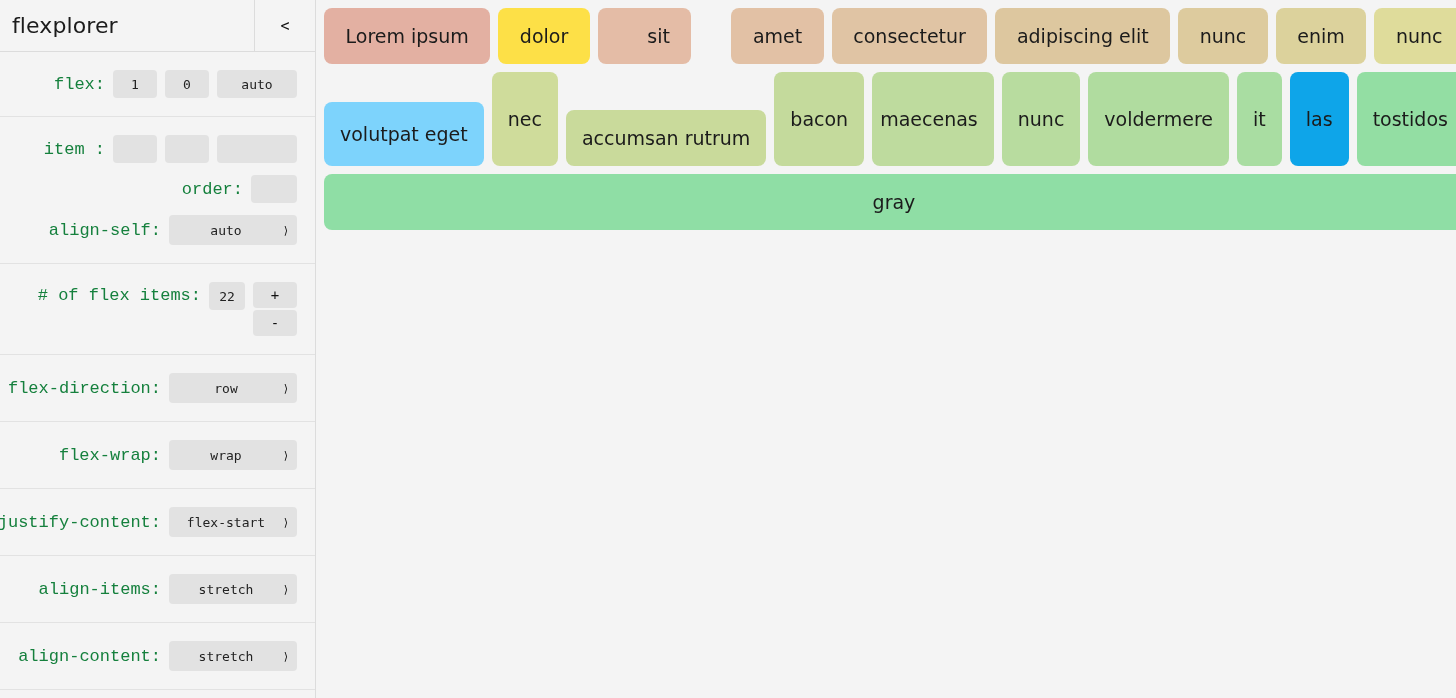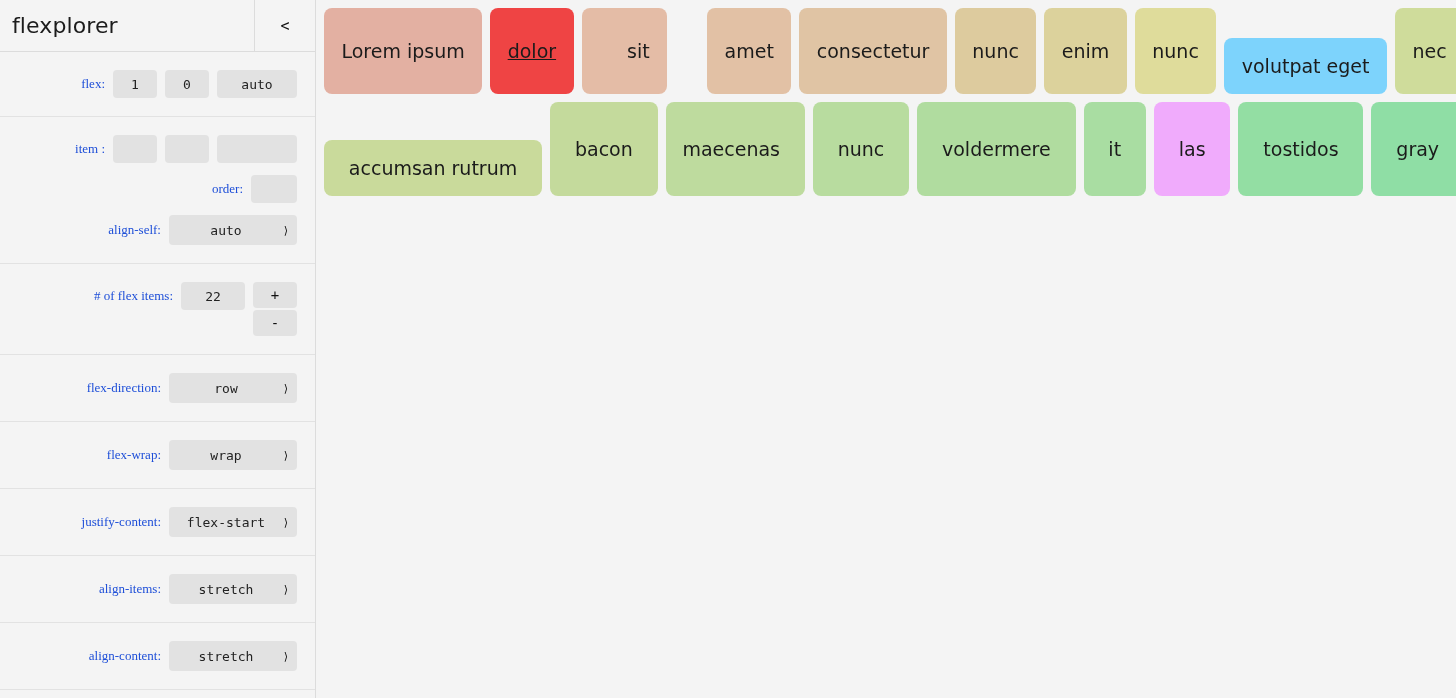--- a/index.html
+++ b/index.html
@@ -43,22 +43,22 @@
   .sb-section {
     border-bottom: 1px solid #e2e2e2;
     padding: 12px 0;
   }
   .ctl-row {
     display: flex; align-items: center; justify-content: flex-end;
     padding: 6px 18px 6px 10px;
     gap: 8px;
   }
   .ctl-label {
-    font-family: Liberation Serif, serif;
-    font-size: 13px; color: #1d4ed8;
+    font-family: Liberation Mono, monospace;
+    font-size: 17px; color: #15803d;
     text-align: right; white-space: nowrap;
   }
   .ctl-input {
     background: #e2e2e2;
     border: none; border-radius: 4px;
     height: 28px;
     font-family: "DejaVu Sans Mono", monospace;
     font-size: 13px; color: #222;
     text-align: center;
     outline: none;
@@ -167,21 +167,21 @@
         <span class="select-wrap">
           <select class="ctl-select"><option value="auto">auto</option><option value="flex-start">flex-start</option><option value="flex-end">flex-end</option><option value="center">center</option><option value="baseline">baseline</option><option value="stretch">stretch</option></select>
           <span class="chev">⟩</span>
         </span>
       </div>
     </div>
 
     <div class="sb-section">
       <div class="stepper-row">
         <span class="ctl-label" style="line-height:28px"># of flex items:</span>
-        <input class="ctl-input" style="width: 64px;" value="22">
+        <input class="ctl-input" style="width: 36px;" value="22">
         <span class="stepper-btns">
           <button class="stepper-btn">+</button>
           <button class="stepper-btn">-</button>
         </span>
       </div>
     </div>
 
     <div class="sb-section">
       <div class="ctl-row">
         <span class="ctl-label">flex-direction:</span>
@@ -232,32 +232,35 @@
       </div>
     </div>
 
   </aside>
 
   <main class="main">
     <div class="flex-container" id="flex-container">
         <div class="flex-item" style="background: rgb(227, 176, 162);">
           <span>Lorem ipsum</span>
         </div>
-        <div class="flex-item" style="background: #ef4444; text-decoration: underline;">
+        <div class="flex-item" style="background: #fde047;">
           <span>dolor</span>
         </div>
         <div class="flex-item" style="background: rgb(228, 188, 166); padding-left: 44px;">
           <span>sit</span>
         </div>
         <div class="flex-item" style="background: rgb(226, 193, 165); margin-left: 32px;">
           <span>amet</span>
         </div>
         <div class="flex-item" style="background: rgb(224, 196, 164);">
           <span>consectetur</span>
         </div>
+        <div class="flex-item" style="background: rgb(221, 199, 159);">
+          <span>adipiscing elit</span>
+        </div>
         <div class="flex-item" style="background: rgb(221, 203, 158);">
           <span>nunc</span>
         </div>
         <div class="flex-item" style="background: rgb(220, 210, 156);">
           <span>enim</span>
         </div>
         <div class="flex-item" style="background: rgb(223, 220, 155);">
           <span>nunc</span>
         </div>
         <div class="flex-item" style="background: #7dd3fc; margin-top: 30px;">
@@ -277,21 +280,21 @@
         </div>
         <div class="flex-item" style="background: rgb(184, 220, 159);">
           <span>nunc</span>
         </div>
         <div class="flex-item" style="background: rgb(176, 220, 159);">
           <span>voldermere</span>
         </div>
         <div class="flex-item" style="background: rgb(169, 221, 162);">
           <span>it</span>
         </div>
-        <div class="flex-item" style="background: #f0abfc;">
+        <div class="flex-item" style="background: #0ea5e9;">
           <span>las</span>
         </div>
         <div class="flex-item" style="background: rgb(147, 222, 163);">
           <span>tostidos</span>
         </div>
         <div class="flex-item" style="background: rgb(143, 222, 165);">
           <span>gray</span>
         </div>
       </div>
   </main>

